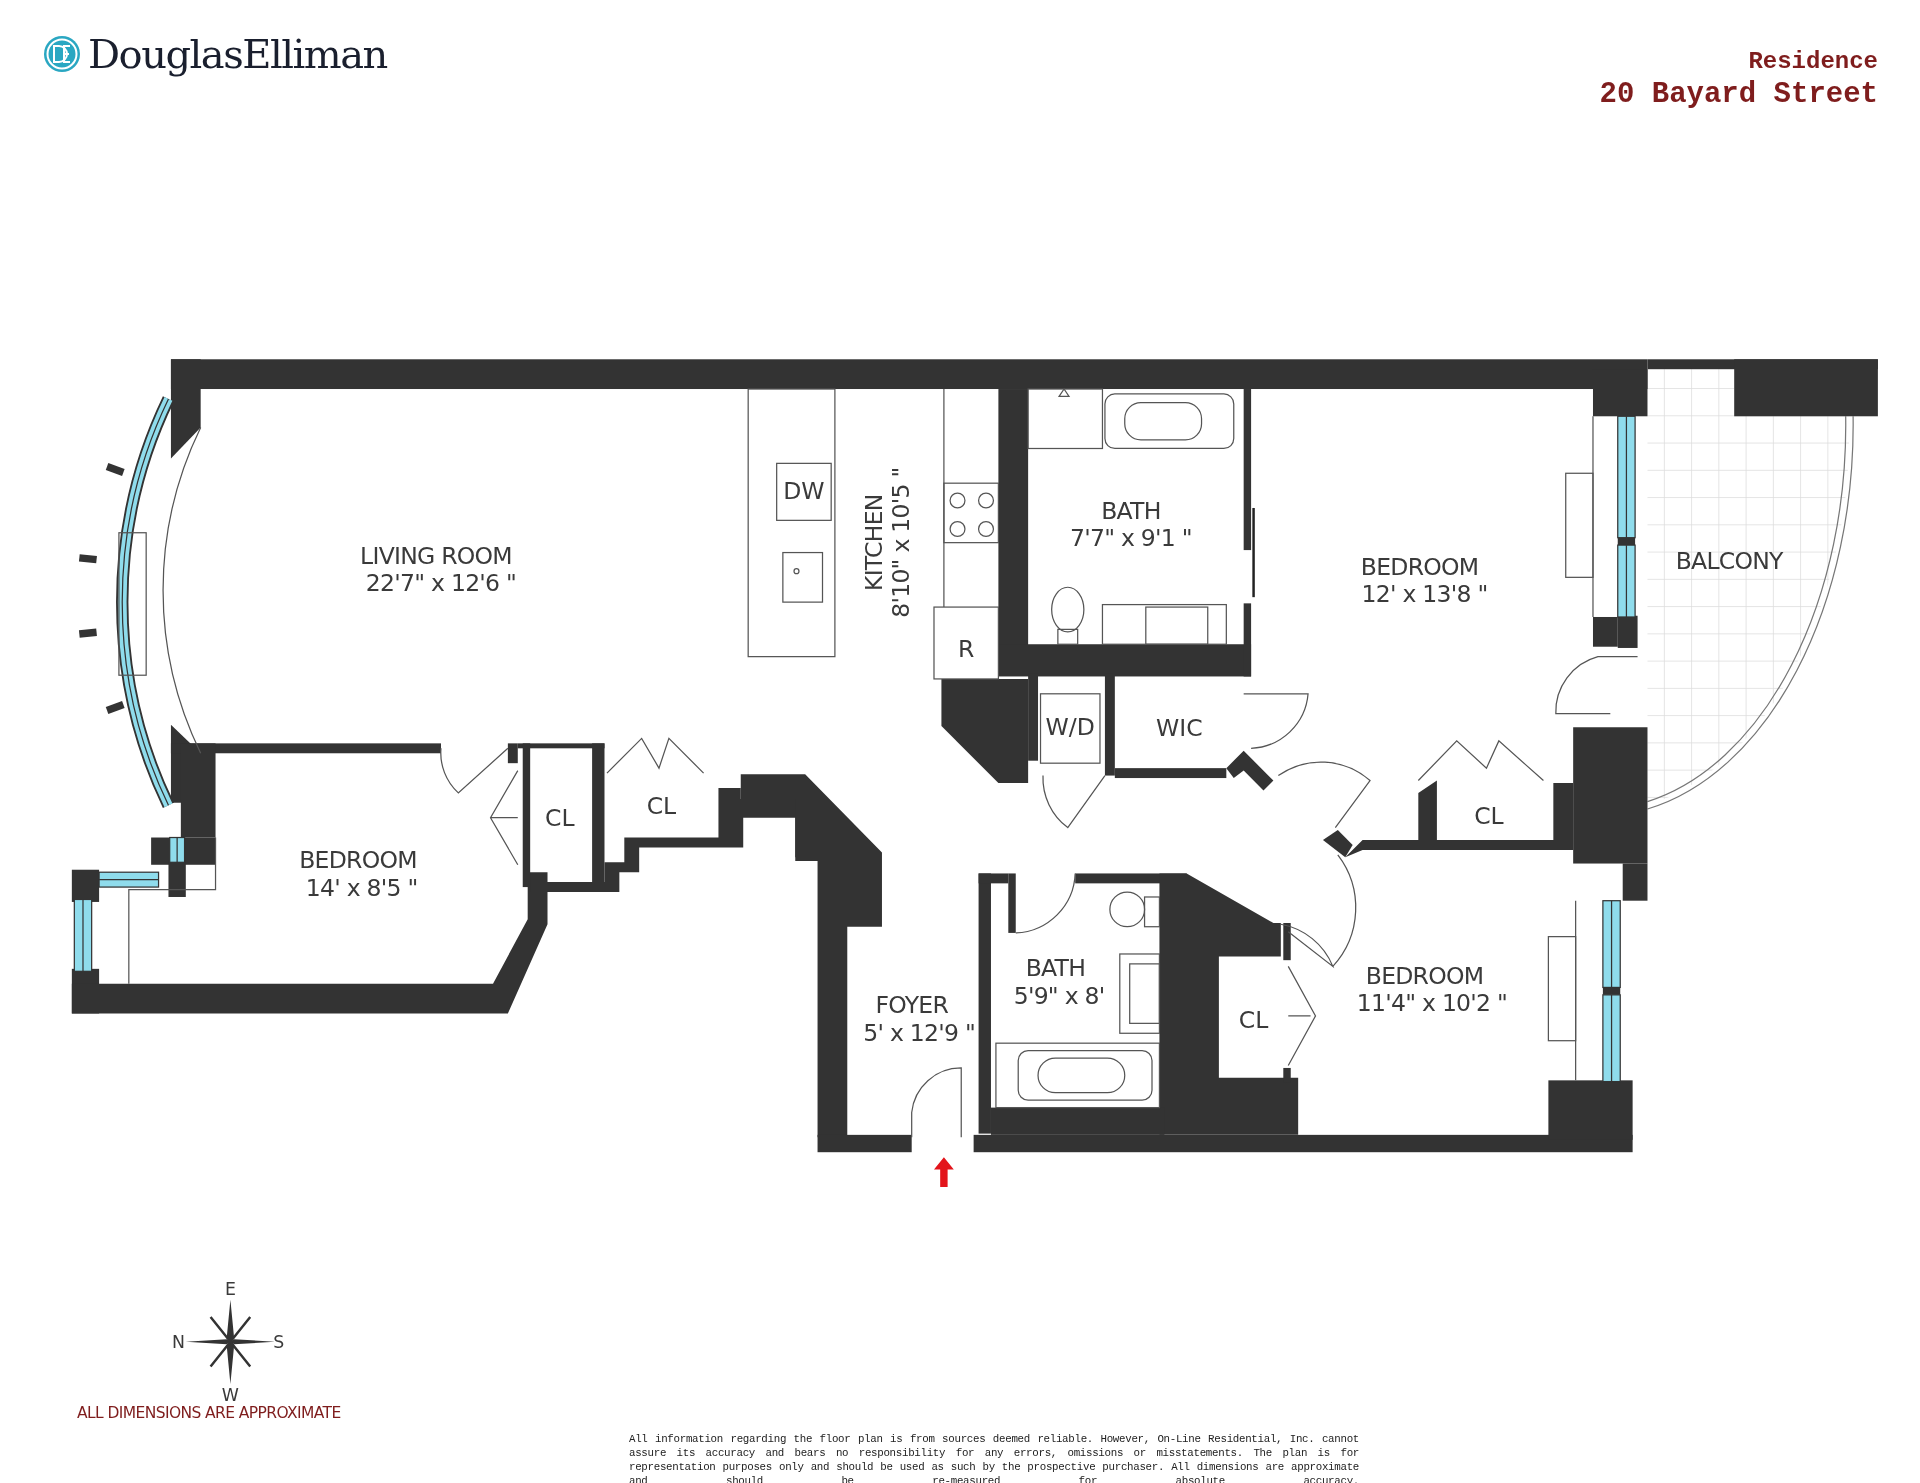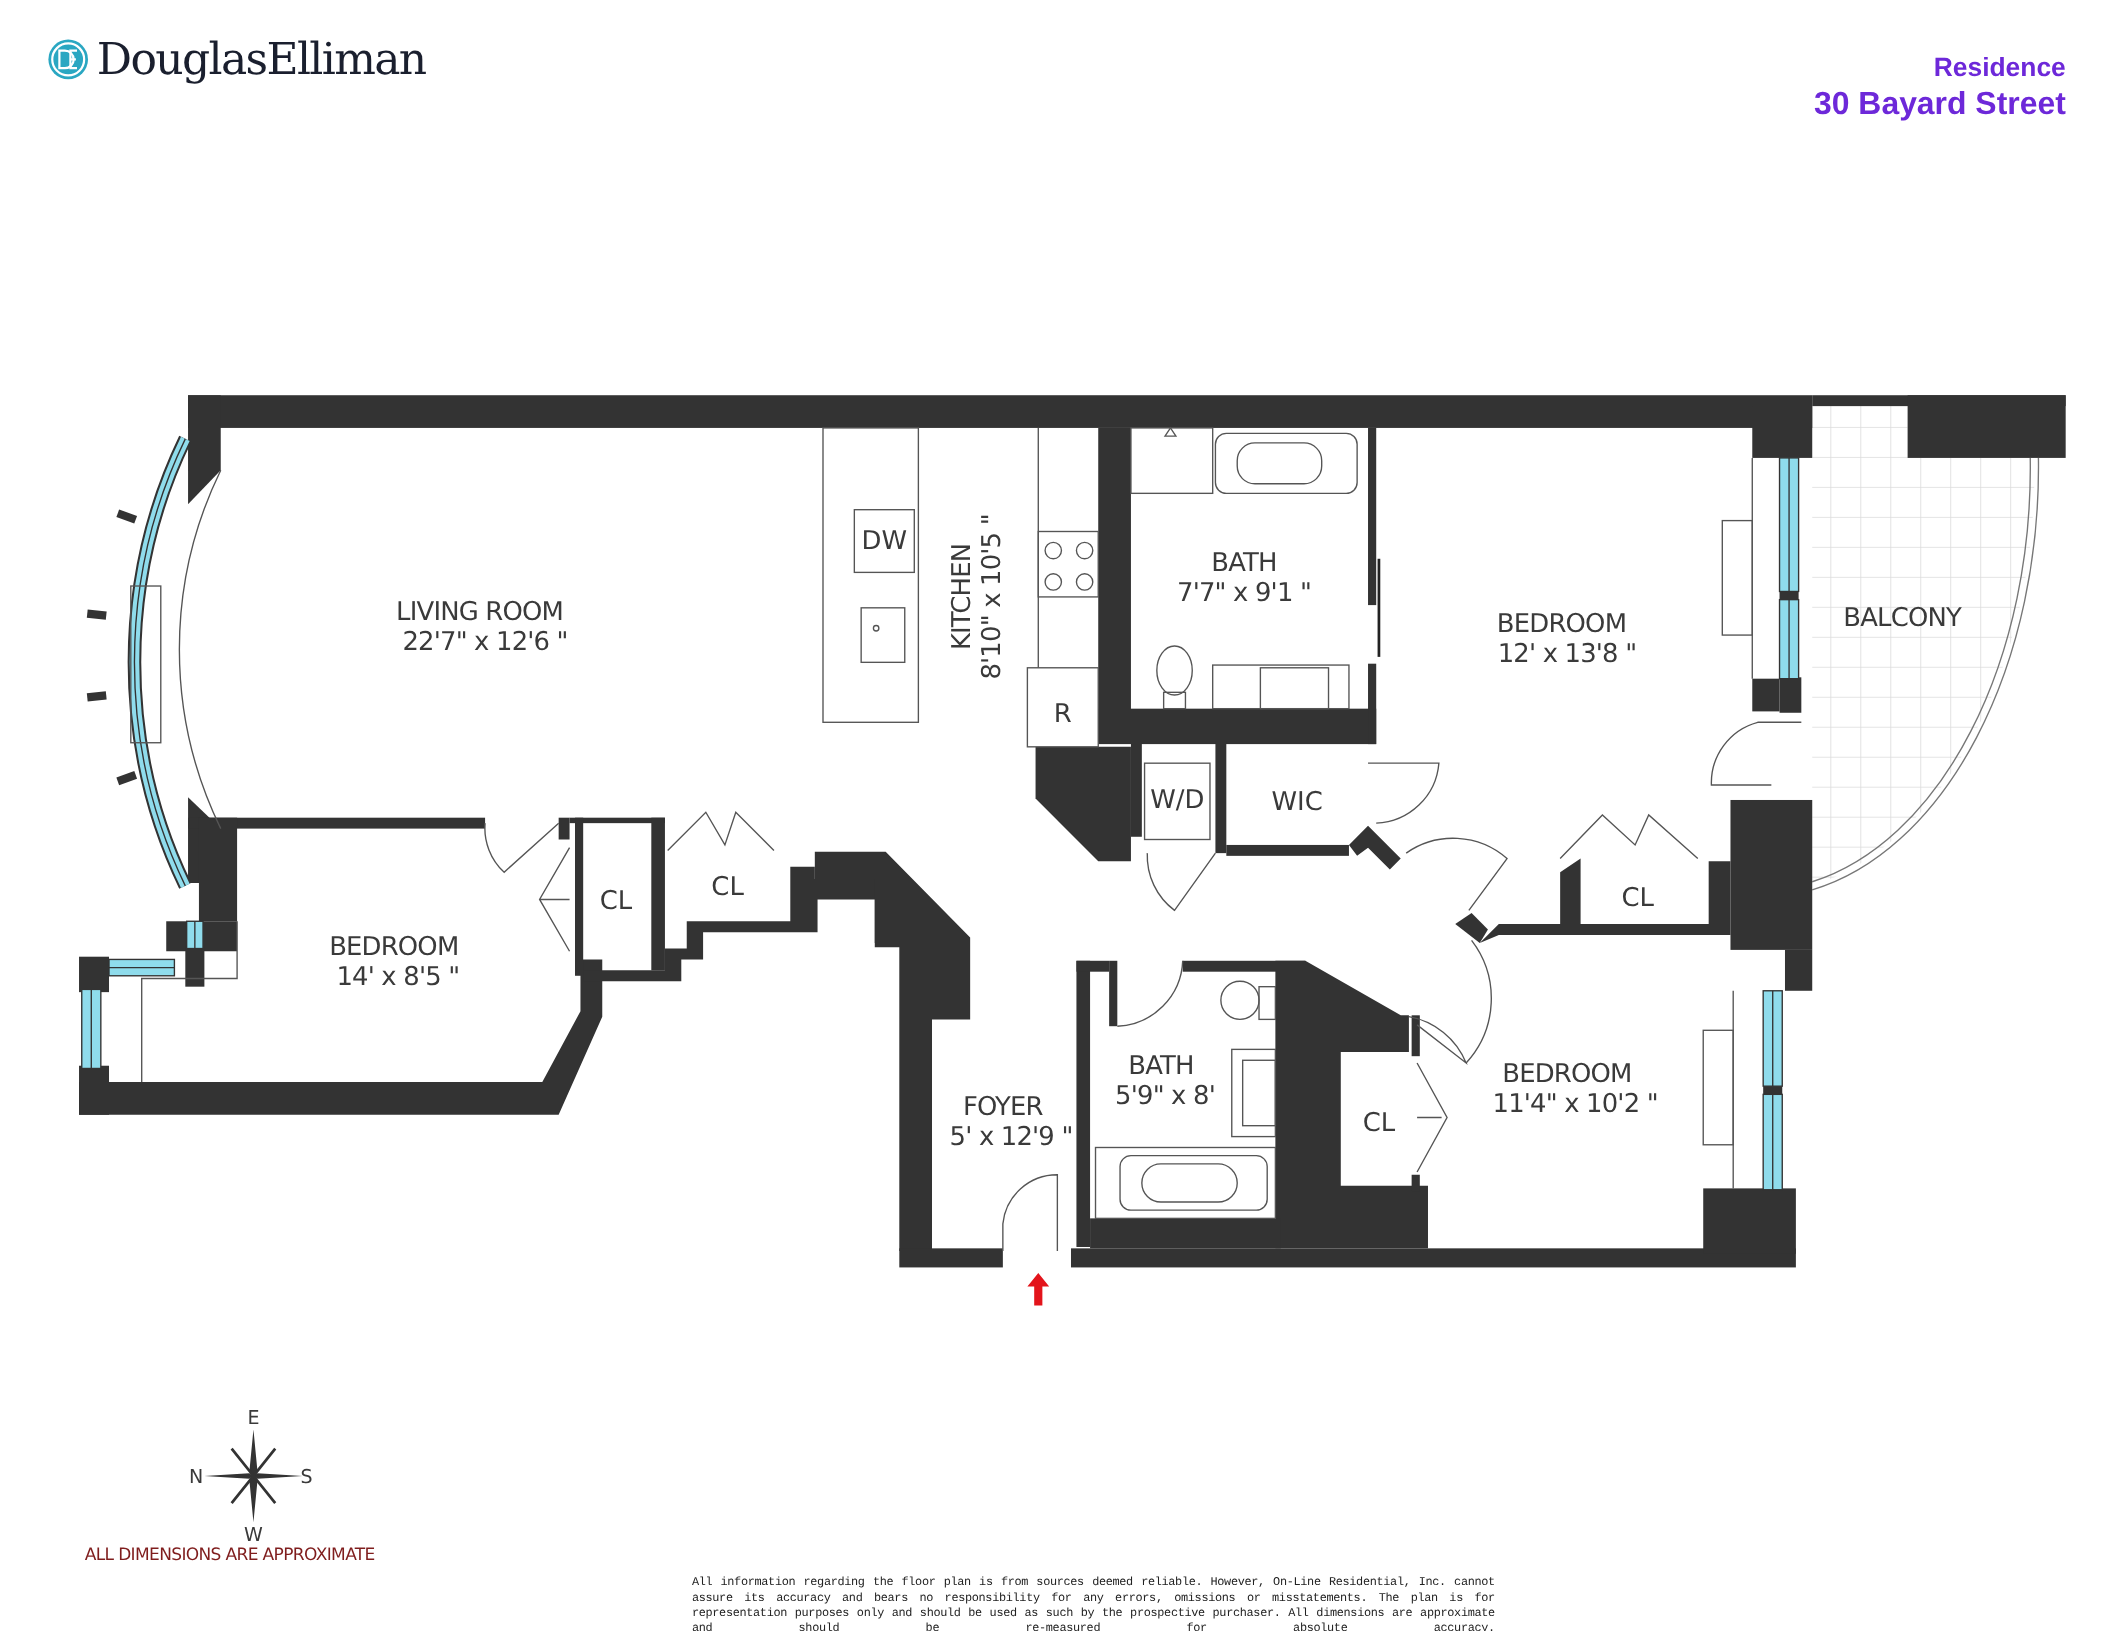--- a/index.html
+++ b/index.html
@@ -1,20 +1,20 @@
 <!DOCTYPE html>
 <html><head>
 <meta charset="utf-8">
 <style>
   html, body { margin: 0; padding: 0; background: #ffffff; }
   body { width: 1920px; height: 1483px; position: relative; overflow: hidden; font-family: "DejaVu Sans", sans-serif; }
   .logo { position: absolute; left: 42px; top: 34px; display: flex; align-items: center; gap: 6px; }
   .logo-mark { width: 40px; height: 40px; }
   .logo-text { font-family: "DejaVu Serif", serif; font-size: 40px; color: #1a1f2e; letter-spacing: -1.5px; line-height: 1; }
-  .title-block { position: absolute; right: 42px; top: 48px; text-align: right; font-family: Liberation Sans, sans-serif; font-weight: bold; color: #6d28d9; }
+  .title-block { position: absolute; right: 42px; top: 48px; text-align: right; font-family: Liberation Mono, monospace; font-weight: bold; color: #7f1d1d; }
   .title-block .label { font-size: 24px; line-height: 28px; }
   .title-block .unit { font-size: 66px; line-height: 64px; letter-spacing: -1px; }
   .title-block .address { font-size: 29px; line-height: 34px; margin-top: 2px; }
   svg.plan { position: absolute; left: 0; top: 0; width: 1920px; height: 1483px; }
   .room-label { font-family: "DejaVu Sans", sans-serif; font-size: 19px; fill: #3a3a3a; letter-spacing: -0.6px; }
   .fixture-label { font-family: "DejaVu Sans", sans-serif; font-size: 19px; fill: #3a3a3a; }
   .compass-label { font-family: "DejaVu Sans", sans-serif; font-size: 14px; fill: #3a3a3a; }
   .note { position: absolute; left: 77px; top: 1404px; font-family: "DejaVu Sans", sans-serif; font-size: 15.5px; color: #7f1d1d; letter-spacing: -0.6px; }
   .disclaimer { position: absolute; left: 629px; top: 1432px; width: 730px; font-family: Liberation Mono, monospace; font-size: 10.8px; line-height: 14px; color: #222; text-align: justify; text-align-last: justify; letter-spacing: -0.3px; }
 </style>
@@ -26,21 +26,21 @@
     <circle cx="20" cy="20" r="18" fill="#2aa7c2"></circle>
     <circle cx="20" cy="20" r="14.5" fill="none" stroke="#fff" stroke-width="2"></circle>
     <path d="M12 12 h5 a8 8 0 0 1 0 16 h-5 z" fill="none" stroke="#fff" stroke-width="2"></path>
     <path d="M28 12 h-6 v16 h6 M22 20 h5" fill="none" stroke="#fff" stroke-width="2"></path>
   </svg>
   <span class="logo-text">DouglasElliman</span>
 </div>
 
 <div class="title-block">
   <div class="label">Residence</div>
-  <div class="address">30 Bayard Street</div>
+  <div class="address">20 Bayard Street</div>
 </div>
 
 <svg class="plan" viewBox="0 0 1550 1197" preserveAspectRatio="none">
   <defs>
     <pattern id="tile" width="22" height="22" patternUnits="userSpaceOnUse" x="1322" y="292">
       <path d="M22 0 V22 M0 22 H22" fill="none" stroke="#dcdcdc" stroke-width="1.2"></path>
     </pattern>
   </defs>
 
   <g>

